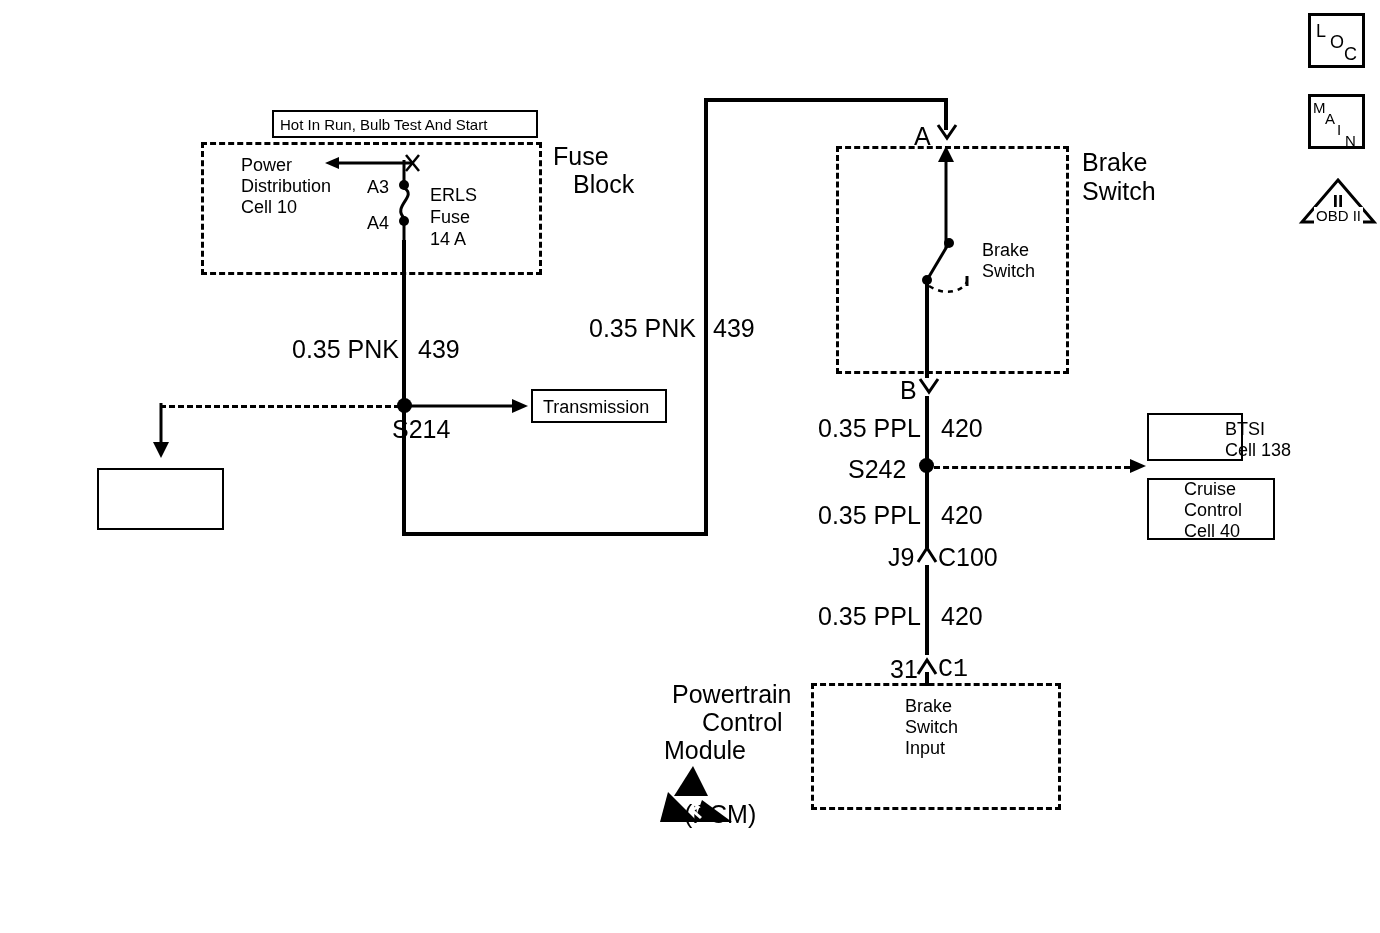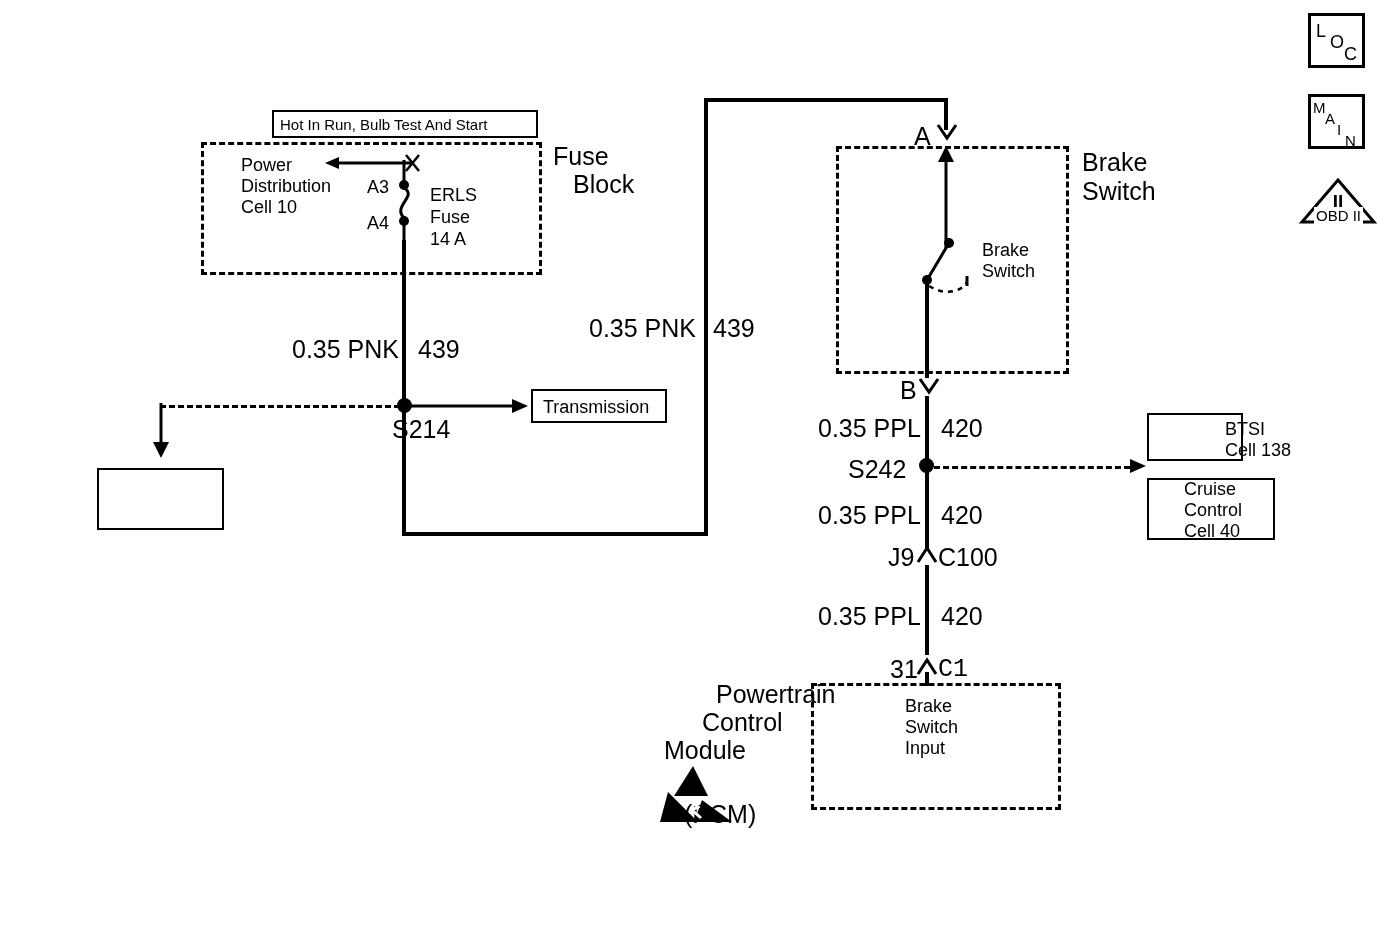--- a/index.html
+++ b/index.html
@@ -210,21 +210,21 @@
   <div class="txt xl" style="left:890px; top:655px;">31</div>
   <div class="txt xl" style="left:938px; top:655px;font-family:Liberation Mono, monospace;">C1</div>
 
   <div class="line" style="left:925px; top:672px; width:4px; height:14px;"></div>
 
   <div class="dashbox" style="left:811px; top:683px; width:250px; height:127px;"></div>
   <div class="txt md" style="left:905px; top:696px;">Brake
 Switch
 Input</div>
 
-  <div class="txt xl" style="left:672px; top:680px;margin-left:44px;">Powertrain</div>
+  <div class="txt xl" style="left:672px; top:680px;">Powertrain</div>
   <div class="txt xl" style="left:702px; top:708px;">Control</div>
   <div class="txt xl" style="left:664px; top:736px;">Module</div>
   <div class="txt xl" style="left:684px; top:764px;margin-top:36px;">(PCM)</div>
 
   <svg class="abs" style="left:660px; top:766px;" width="75" height="56">
     <polygon points="33,0 48,30 14,30" fill="#000"></polygon>
     <polygon points="8,26 38,56 0,56" fill="#000"></polygon>
     <polygon points="42,34 72,56 34,56" fill="#000"></polygon>
     <path d="M30 34 l8 7 l-6 3 l9 8" stroke="#fff" stroke-width="3" fill="none"></path>
   </svg>

